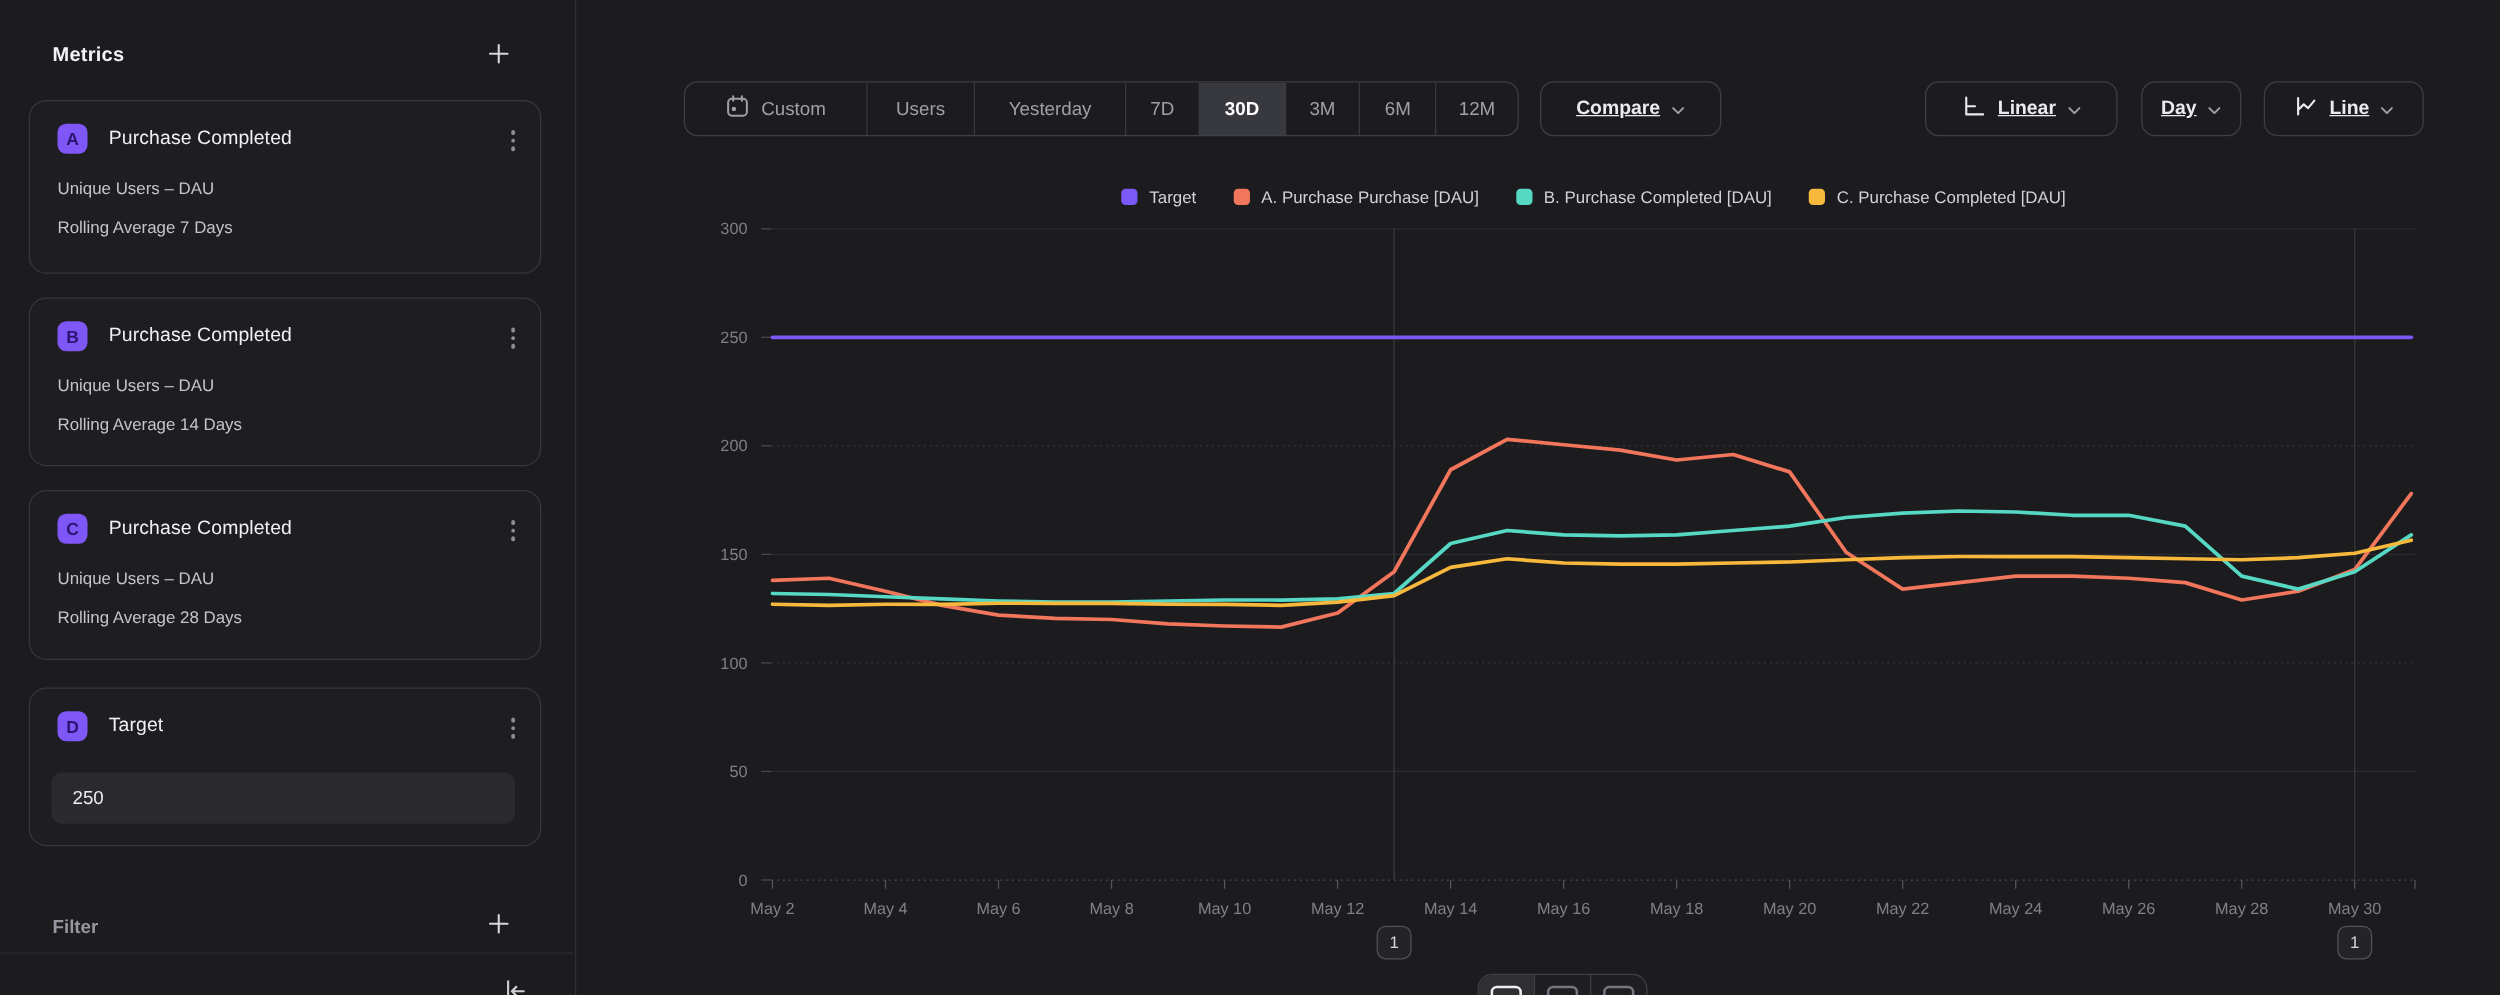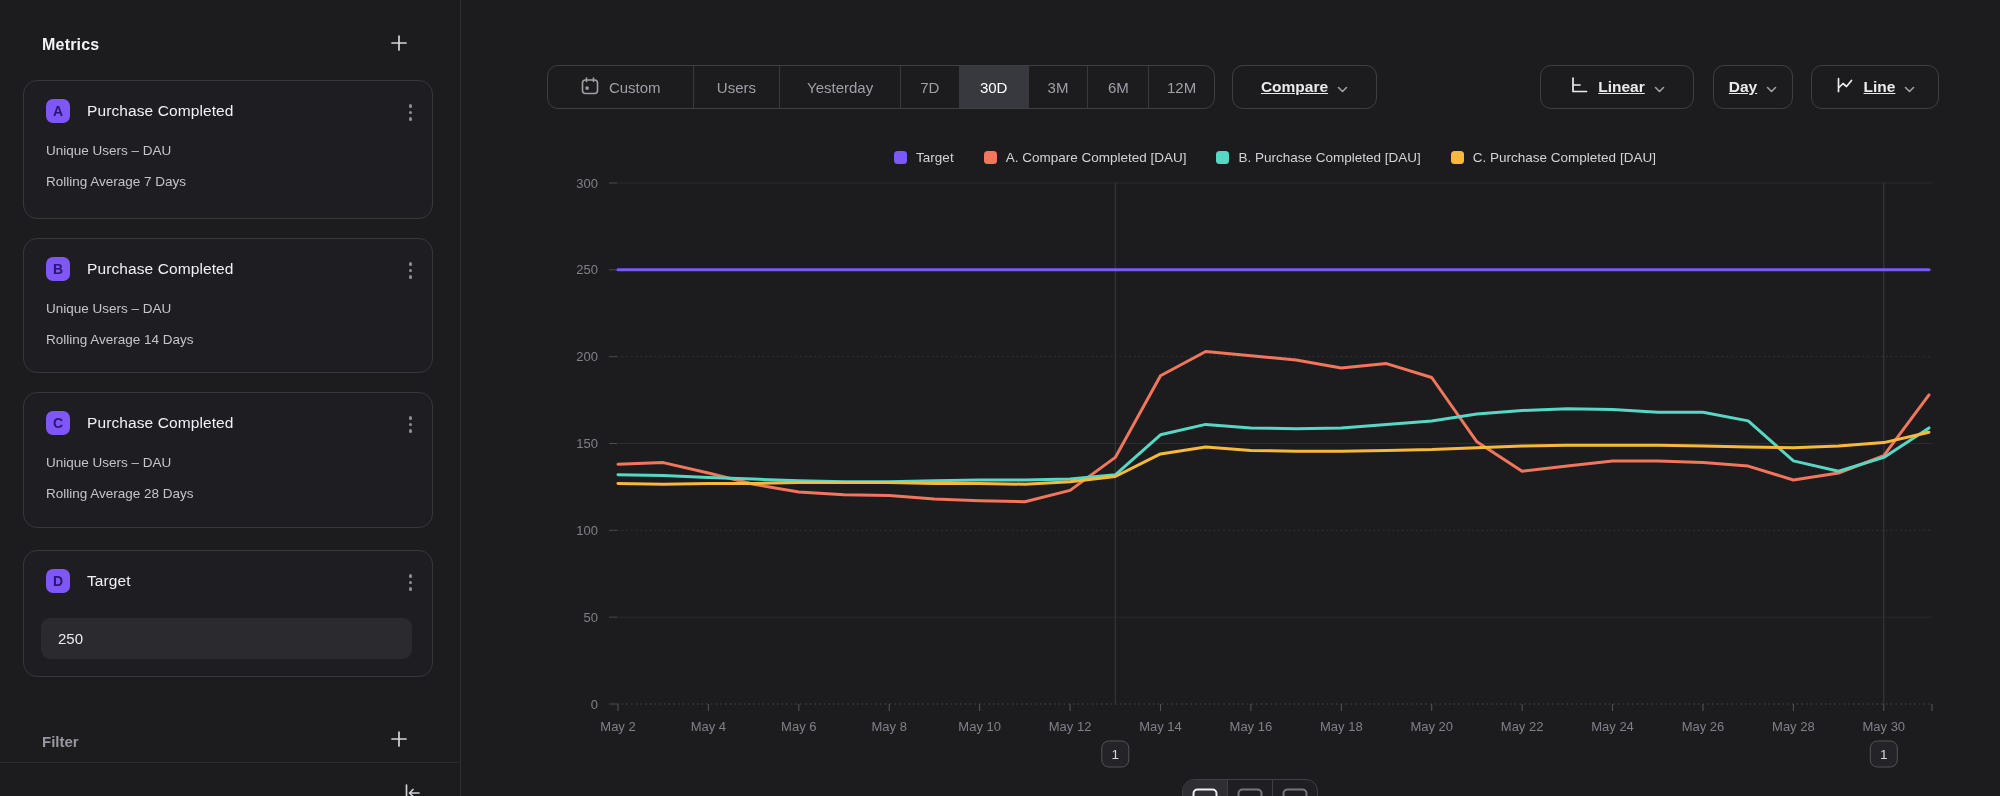--- a/index.html
+++ b/index.html
@@ -44,21 +44,21 @@
   
   .btn { position:absolute; top:65px; height:44px; border:1px solid #3e3e45; border-radius:11px;
     display:flex; align-items:center; justify-content:center; gap:9px;
     font-size:15.5px; font-weight:700; color:#ebebee; cursor:pointer; background:transparent;text-decoration:underline; }
   .chev { color:#9fa0a7; margin-top:2px; }
   #seg-control { position:absolute; left:547px; top:65px; width:668px; height:44px;
     border:1px solid #3e3e45; border-radius:11px; display:flex; overflow:hidden; }
   .seg { display:flex; align-items:center; justify-content:center; gap:9px; height:100%;
     font-size:15px; font-weight:500; color:#9fa0a7; border-left:1px solid #38383e; cursor:pointer; }
   .seg:first-child { border-left:none; }
-  .seg.active { background:#38383f; color:#ffffff; font-weight:400; }
+  .seg.active { background:#38383f; color:#ffffff; font-weight:700; }
 
   
   #legend { position:absolute; left:617px; width:1316px; top:147px; height:20px;
     display:flex; align-items:center; justify-content:center; gap:30px; }
   .legend-item { display:flex; align-items:center; gap:9px; cursor:pointer; }
   .legend-swatch { width:13px; height:13px; border-radius:3.5px; }
   .legend-label { font-size:13.5px; color:#d2d2d8; }
 
   
   #view-toggle { position:absolute; left:1182px; top:779px; width:136px; height:46px;
@@ -240,21 +240,21 @@
   </span>
 </div>
 
 <div id="legend">
     <span class="legend-item">
       <span class="legend-swatch" style="background: rgb(123, 88, 248);"></span>
       <span class="legend-label">Target</span>
     </span>
     <span class="legend-item">
       <span class="legend-swatch" style="background: rgb(242, 118, 91);"></span>
-      <span class="legend-label">A. Compare Completed [DAU]</span>
+      <span class="legend-label">A. Purchase Purchase [DAU]</span>
     </span>
     <span class="legend-item">
       <span class="legend-swatch" style="background: rgb(86, 216, 196);"></span>
       <span class="legend-label">B. Purchase Completed [DAU]</span>
     </span>
     <span class="legend-item">
       <span class="legend-swatch" style="background: rgb(248, 184, 60);"></span>
       <span class="legend-label">C. Purchase Completed [DAU]</span>
     </span>
   </div>

